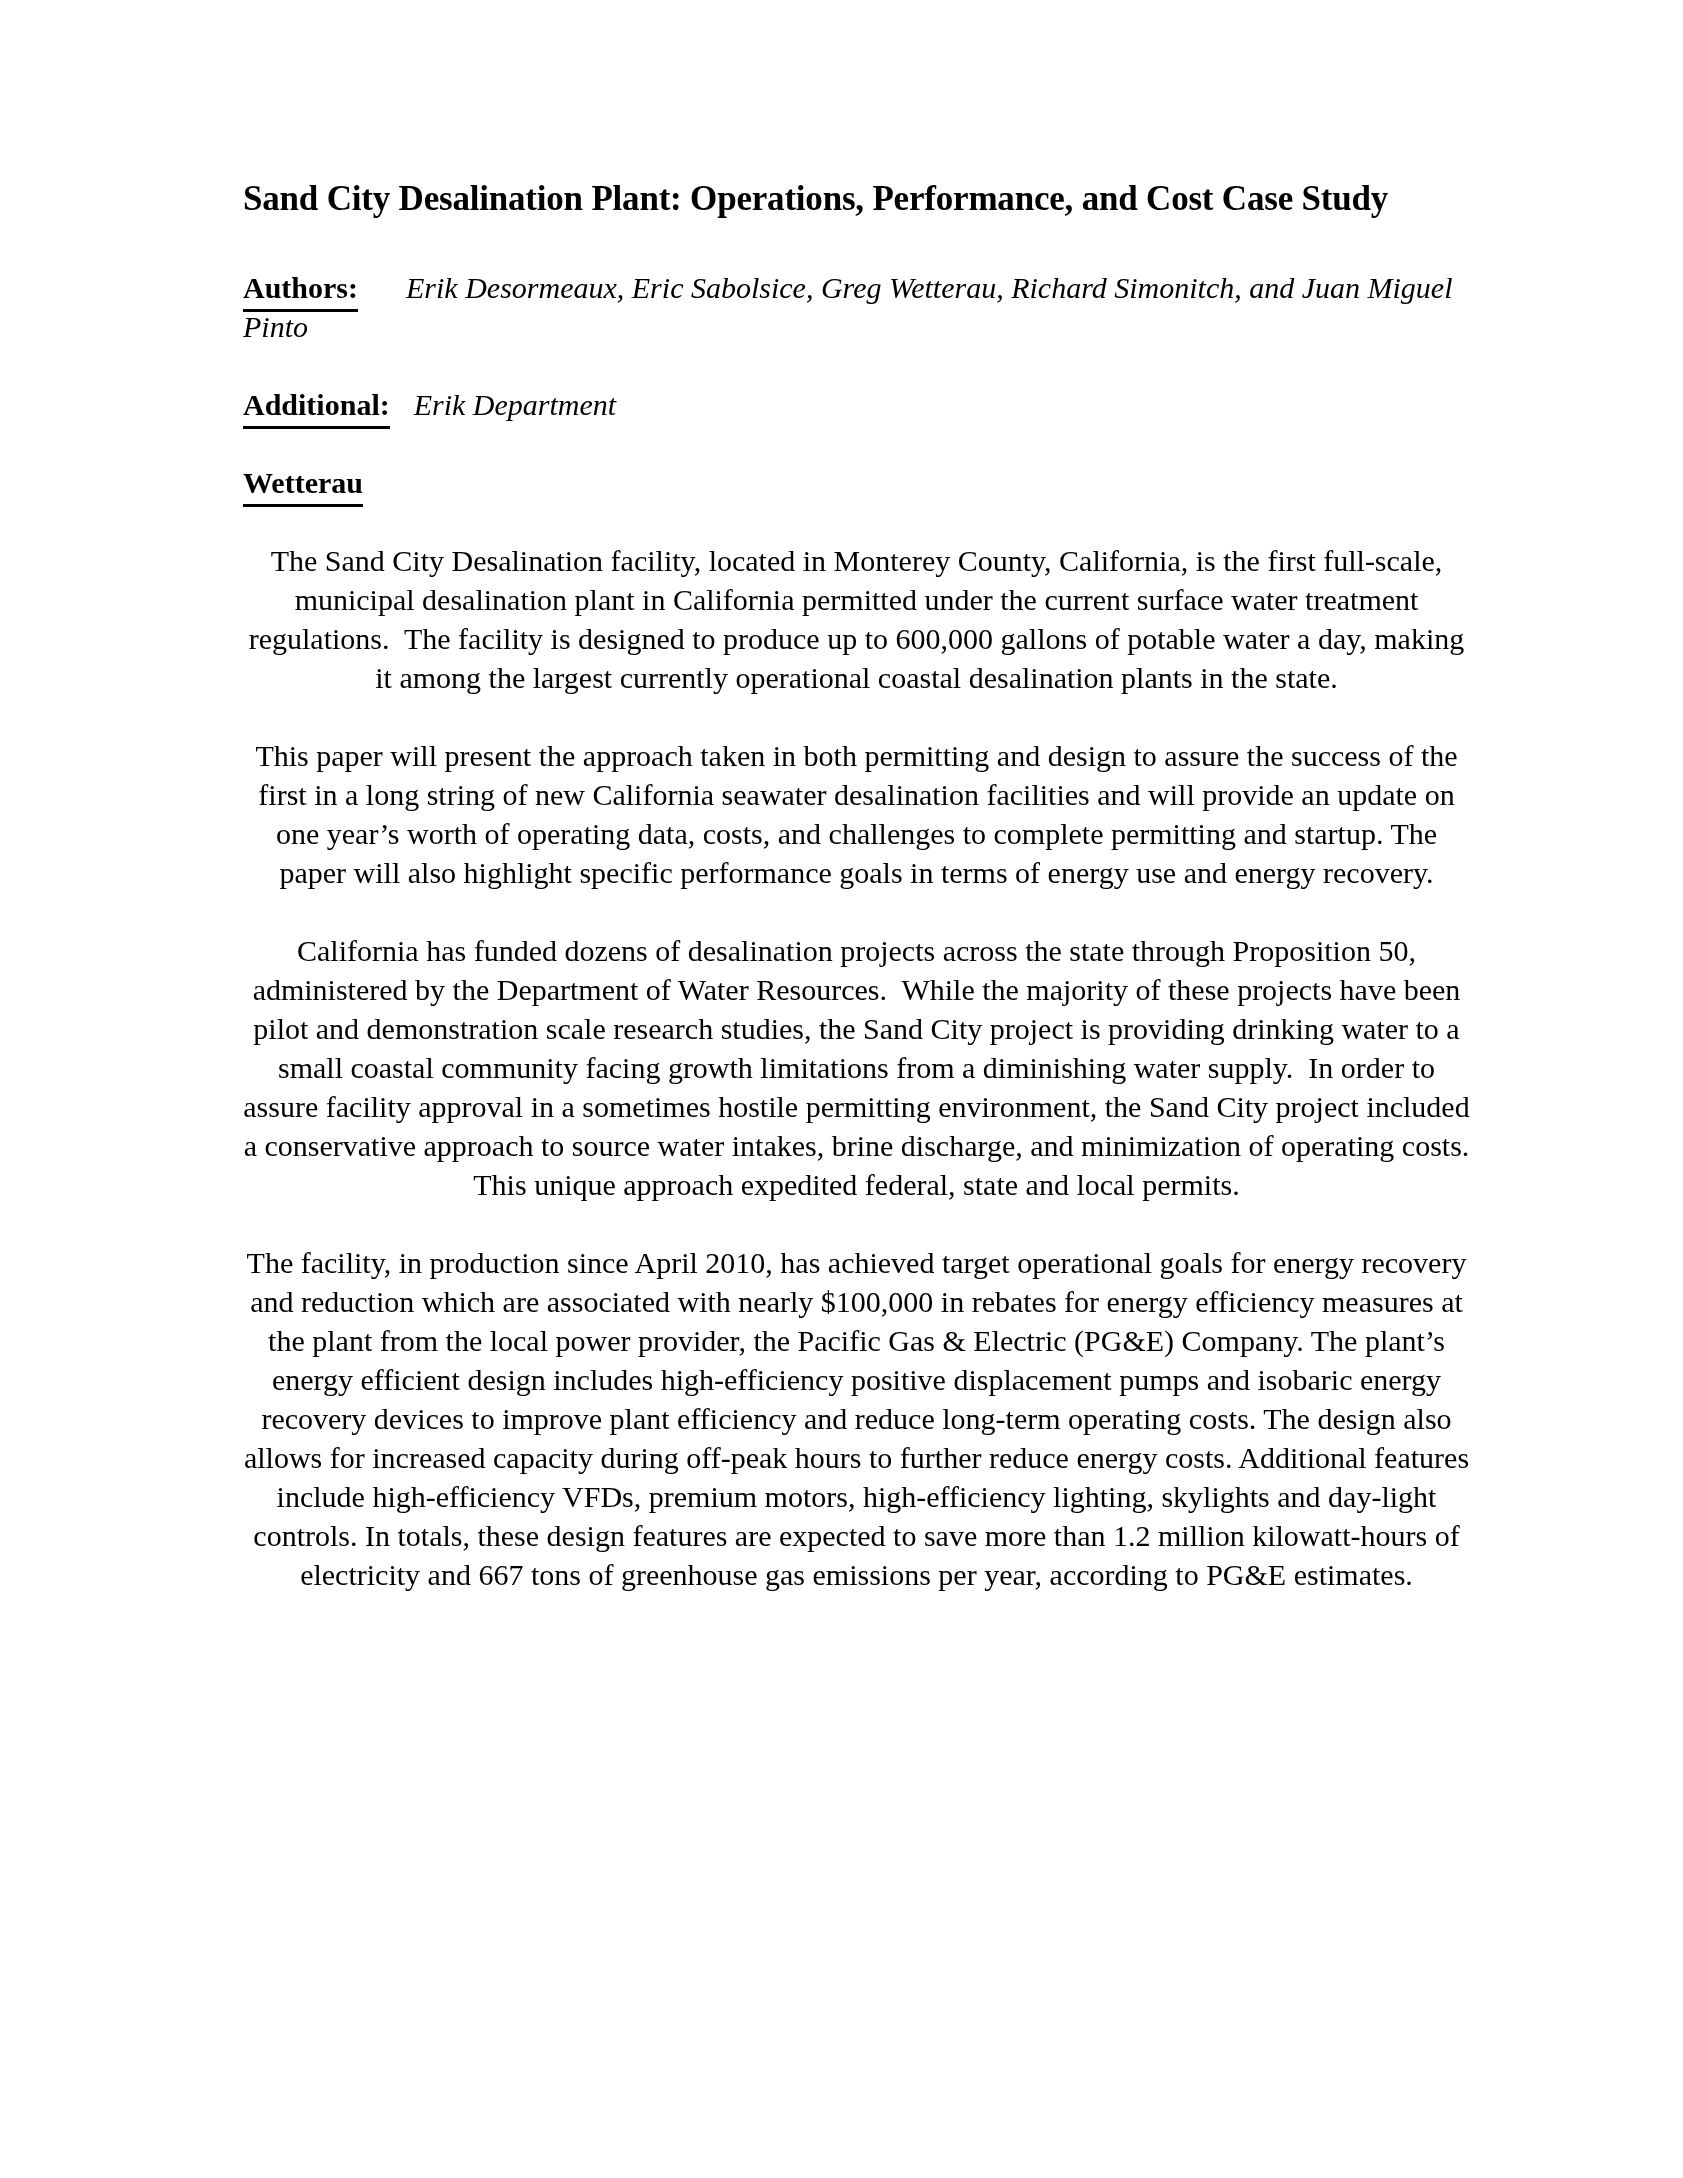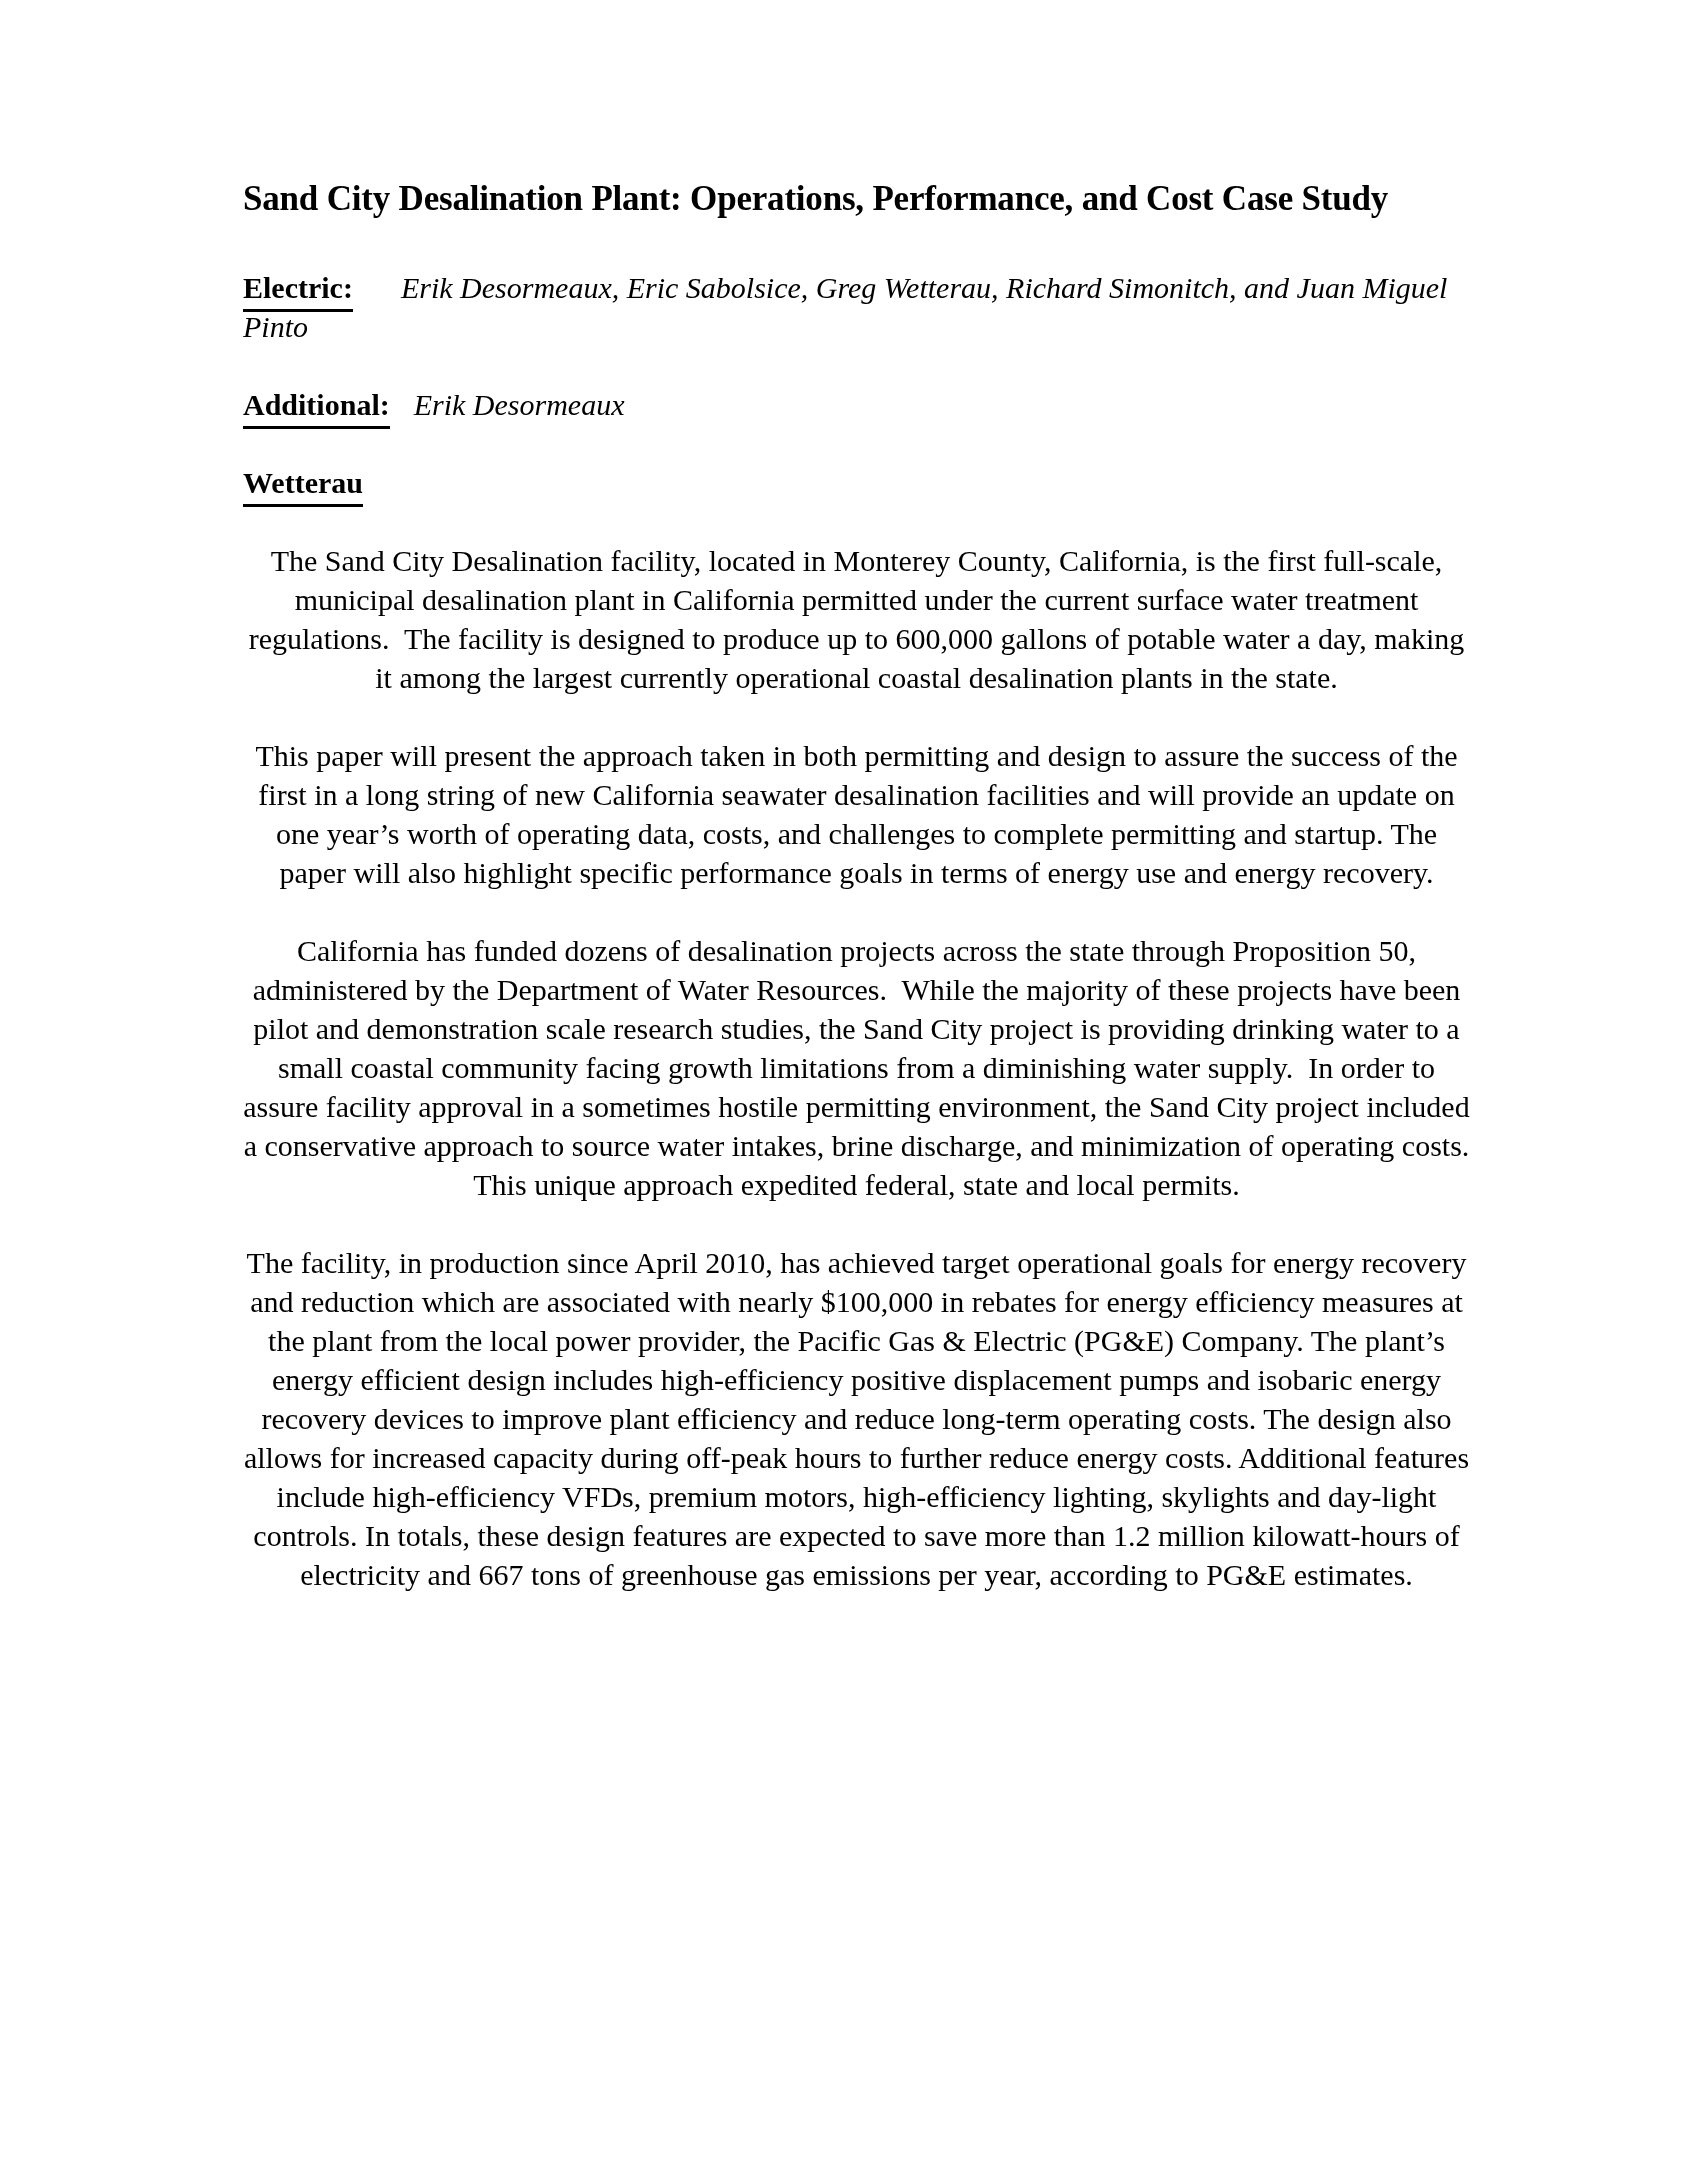--- a/index.html
+++ b/index.html
@@ -58,23 +58,23 @@
     text-align: center;
   }
 </style>
 </head>
 <body>
 
 <div class="page">
 
   <h1 class="paper-title">Sand City Desalination Plant: Operations, Performance, and Cost Case Study</h1>
 
-  <p class="byline"><span class="label authors-label">Electric:</span><span class="names">Erik Desormeaux, Eric Sabolsice, Greg Wetterau, Richard Simonitch, and Juan Miguel Pinto</span></p>
+  <p class="byline"><span class="label authors-label">Authors:</span><span class="names">Erik Desormeaux, Eric Sabolsice, Greg Wetterau, Richard Simonitch, and Juan Miguel Pinto</span></p>
 
-  <p class="byline"><span class="label presenter-label">Additional:</span><span class="names">Erik Desormeaux</span></p>
+  <p class="byline"><span class="label presenter-label">Additional:</span><span class="names">Erik Department</span></p>
 
   <p class="section-heading"><span class="label">Wetterau</span></p>
 
   <p class="body-paragraph">The Sand City Desalination facility, located in Monterey County, California, is the first full-scale, municipal desalination plant in California permitted under the current surface water treatment regulations.  The facility is designed to produce up to 600,000 gallons of potable water a day, making it among the largest currently operational coastal desalination plants in the state.</p>
 
   <p class="body-paragraph">This paper will present the approach taken in both permitting and design to assure the success of the first in a long string of new California seawater desalination facilities and will provide an update on one year’s worth of operating data, costs, and challenges to complete permitting and startup. The paper will also highlight specific performance goals in terms of energy use and energy recovery.</p>
 
   <p class="body-paragraph">California has funded dozens of desalination projects across the state through Proposition 50, administered by the Department of Water Resources.  While the majority of these projects have been pilot and demonstration scale research studies, the Sand City project is providing drinking water to a small coastal community facing growth limitations from a diminishing water supply.  In order to assure facility approval in a sometimes hostile permitting environment, the Sand City project included a conservative approach to source water intakes, brine discharge, and minimization of operating costs.  This unique approach expedited federal, state and local permits.</p>
 
   <p class="body-paragraph">The facility, in production since April 2010, has achieved target operational goals for energy recovery and reduction which are associated with nearly $100,000 in rebates for energy efficiency measures at the plant from the local power provider, the Pacific Gas &amp; Electric (PG&amp;E) Company. The plant’s energy efficient design includes high-efficiency positive displacement pumps and isobaric energy recovery devices to improve plant efficiency and reduce long-term operating costs. The design also allows for increased capacity during off-peak hours to further reduce energy costs. Additional features include high-efficiency VFDs, premium motors, high-efficiency lighting, skylights and day-light controls. In totals, these design features are expected to save more than 1.2 million kilowatt-hours of electricity and 667 tons of greenhouse gas emissions per year, according to PG&amp;E estimates.</p>

